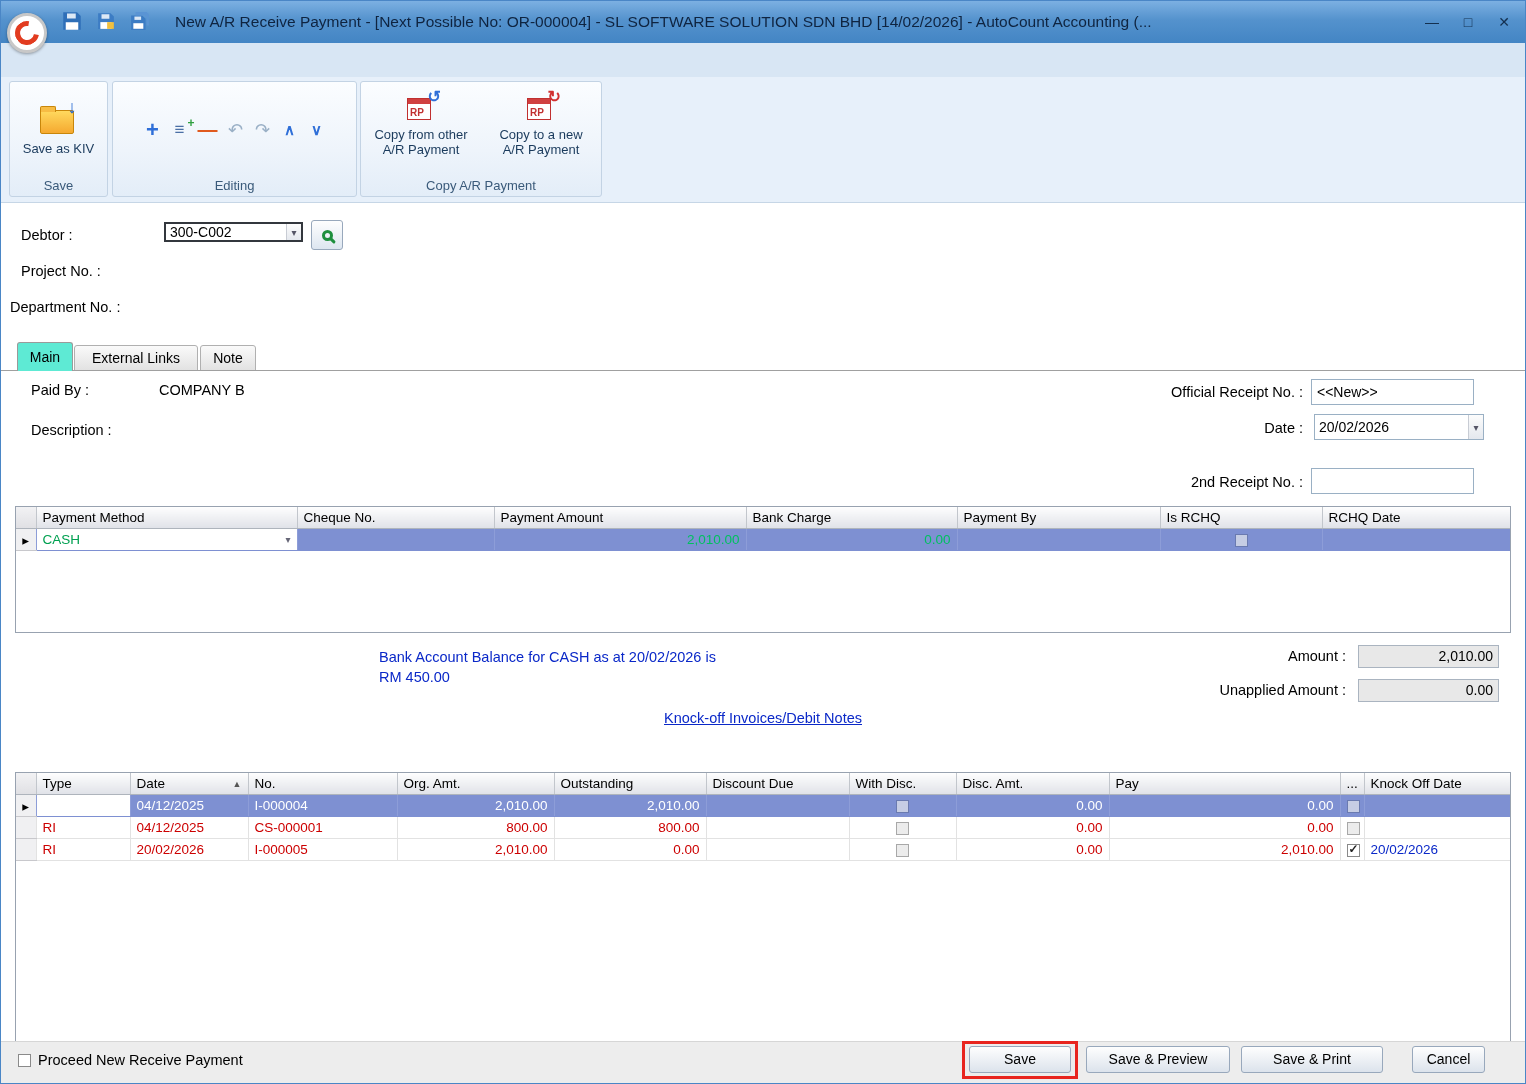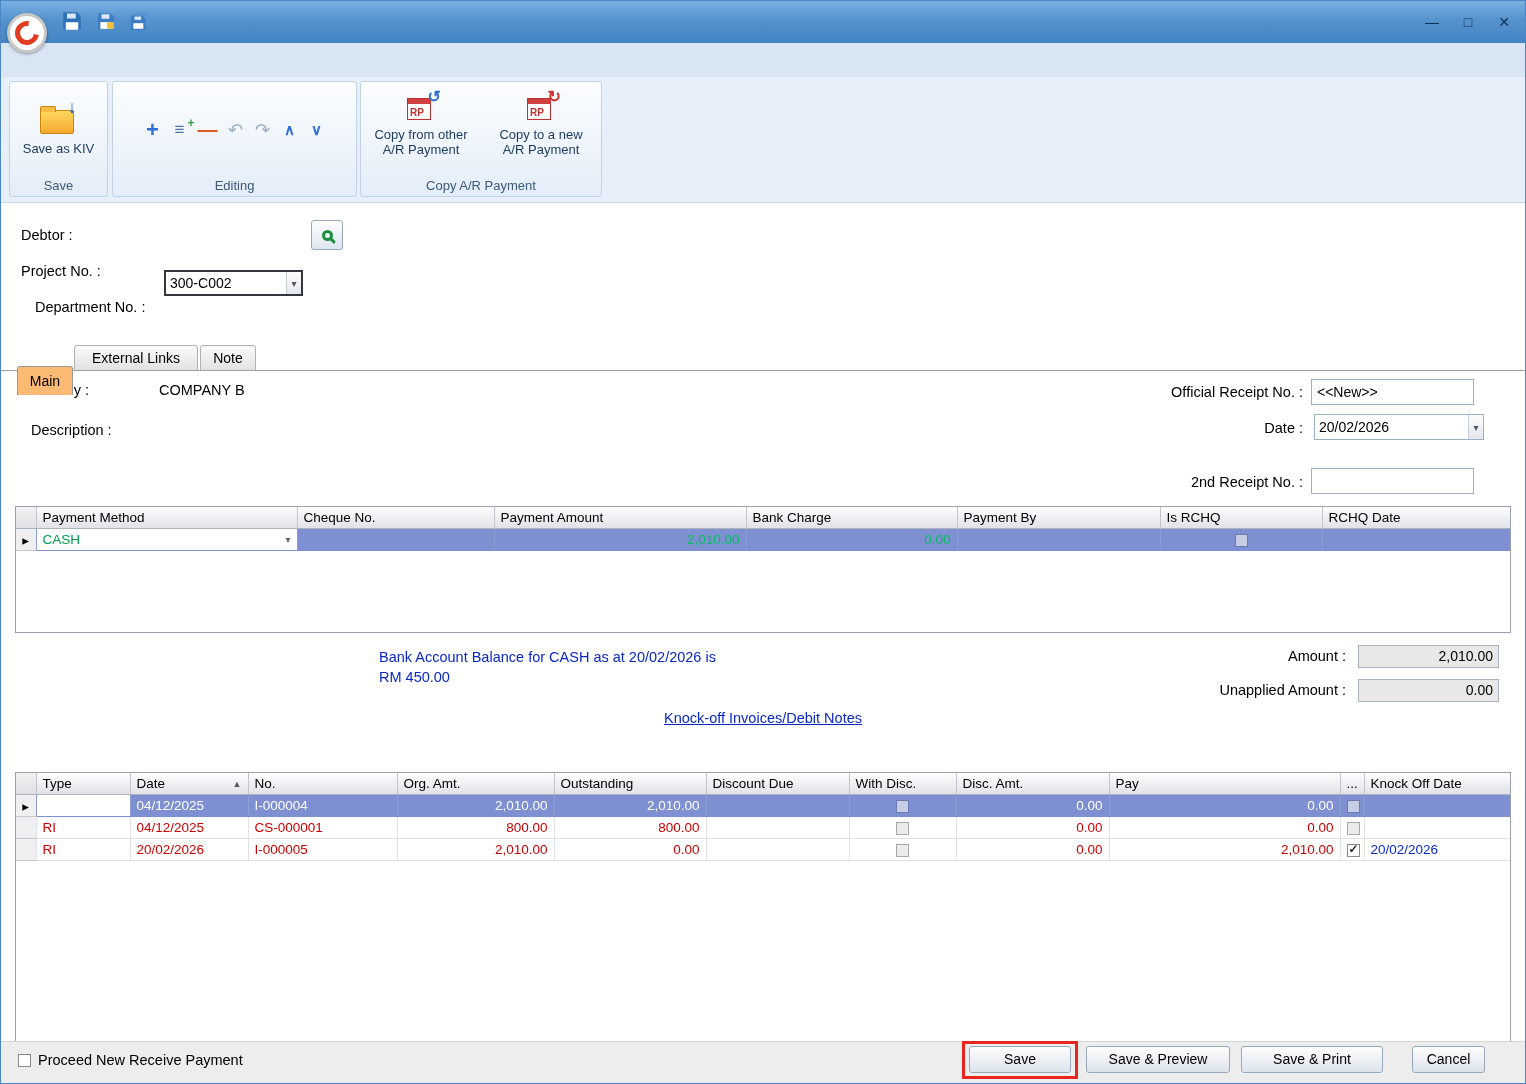--- a/index.html
+++ b/index.html
@@ -78,22 +78,22 @@
   .combo .dd { width:15px; display:flex; align-items:center; justify-content:center;
     font-size:10px; color:#556; background:linear-gradient(#fcfcfc,#e4e8ee); border-left:1px solid #c8ccd4; }
   .combo.thin { border:1px solid #9ab0c4; }
   .tool-btn { position:absolute; display:flex; align-items:center; justify-content:center;
     background:linear-gradient(#fefefe,#dde6f0); border:1px solid #98a8bc; border-radius:3px; }
   .lookup-icon { width:11px; height:11px; border:3px solid #1e8f3e; border-radius:50%; position:relative; }
   .lookup-icon::after { content:""; position:absolute; width:7px; height:3px; background:#1e8f3e;
     transform:rotate(45deg); right:-6px; bottom:-4px; border-radius:2px; }
   
   .dtab { position:absolute; text-align:center; font-size:14px; color:#000; }
-  .dtab.active { background:#fdba74; border:1px solid #9a9a9a; border-bottom:none;
-    border-radius:3px 3px 0 0; z-index:3; line-height:28px;margin-top:24px; }
+  .dtab.active { background:#5eead4; border:1px solid #9a9a9a; border-bottom:none;
+    border-radius:3px 3px 0 0; z-index:3; line-height:28px; }
   .dtab.inactive { background:linear-gradient(#fafafa,#e2e2e2); border:1px solid #b0b0b0;
     border-radius:3px 3px 0 0; line-height:24px; }
   .tab-sep { position:absolute; left:0; right:0; top:369px; border-top:1px solid #a0a0a0; z-index:1; }
   .field { position:absolute; border:1px solid #9ab0c4; background:#fff; }
   .field input { width:100%; height:100%; border:none; outline:none; font-family:inherit; font-size:14px; padding:1px 5px; }
   
   .grid-wrap { position:absolute; border:1px solid #98a2b0; background:#fff; overflow:hidden; }
   table.grid { border-collapse:collapse; table-layout:fixed; width:100%; font-size:13.5px; }
   .grid th { background:linear-gradient(#fefefe,#e0e2e8); border-right:1px solid #c2c6cc;
     border-bottom:1px solid #aeb4bc; padding:3px 6px; font-weight:normal; text-align:left;
@@ -159,20 +159,21 @@
       </span>
       <span class="qat-btn">
         <svg width="20" height="20" viewBox="0 0 18 18">
             <path d="M1 4h10l3 3v10H1z" fill="#3c7cc4"></path>
             <path d="M5 1h10l2 2v10h-2V6l-2-2H5z" fill="#5a94d4"></path>
             <rect x="4" y="5" width="6" height="3" fill="#dce8f5"></rect>
             <rect x="3" y="11" width="9" height="5" fill="#fff"></rect>
           </svg>
       </span>
     </div>
+    <div class="title">New A/R Receive Payment - [Next Possible No: OR-000004] - SL SOFTWARE SOLUTION SDN BHD [14/02/2026] - AutoCount Accounting (...</div>
     <div class="win-controls">
       <span class="win-ctl">—</span>
       <span class="win-ctl">□</span>
       <span class="win-ctl">✕</span>
     </div>
   </div>
   <div class="logo"></div>
 
   <div class="tabrow">
     <div class="rtab rtab-home active">Home</div>
@@ -223,31 +224,31 @@
             <span class="rp-arrow red">↻</span>
           </span>
           <span>Copy to a new A/R Payment</span>
         </div>
       </div>
       <div class="rgroup-label">Copy A/R Payment</div>
     </div>
   </div>
 
   <div class="lbl" style="left:20px; top:226px;">Debtor :</div>
-  <div class="combo" style="left:163px; top:221px; width:139px; height:26px;margin-top:48px;">
+  <div class="combo" style="left:163px; top:221px; width:139px; height:20px;">
     <input value="300-C002" style="">
     <span class="dd">
         <span>▾</span>
       </span>
   </div>
   <div class="tool-btn" style="left:310px; top:219px; width:32px; height:30px;">
     <span class="lookup-icon"></span>
   </div>
   <div class="lbl" style="left:20px; top:262px;">Project No. :</div>
-  <div class="lbl" style="left:34px; top:298px;text-align:right;">Department No. :</div>
+  <div class="lbl" style="left:9px; top:298px;text-align:right;">Department No. :</div>
 
   <div class="tab-sep"></div>
   <div class="dtab active" style="left:16px; top:341px; width:56px; height:29px;">Main</div>
   <div class="dtab inactive" style="left:73px; top:344px; width:124px; height:26px;">External Links</div>
   <div class="dtab inactive" style="left:199px; top:344px; width:56px; height:26px;">Note</div>
 
   <div class="lbl" style="left:30px; top:381px;">Paid By :</div>
   <div class="lbl" style="left:158px; top:381px;">COMPANY B</div>
 
   <div class="lbl" style="left:1140px; top:383px; width:162px; text-align:right;">Official Receipt No. :</div>

